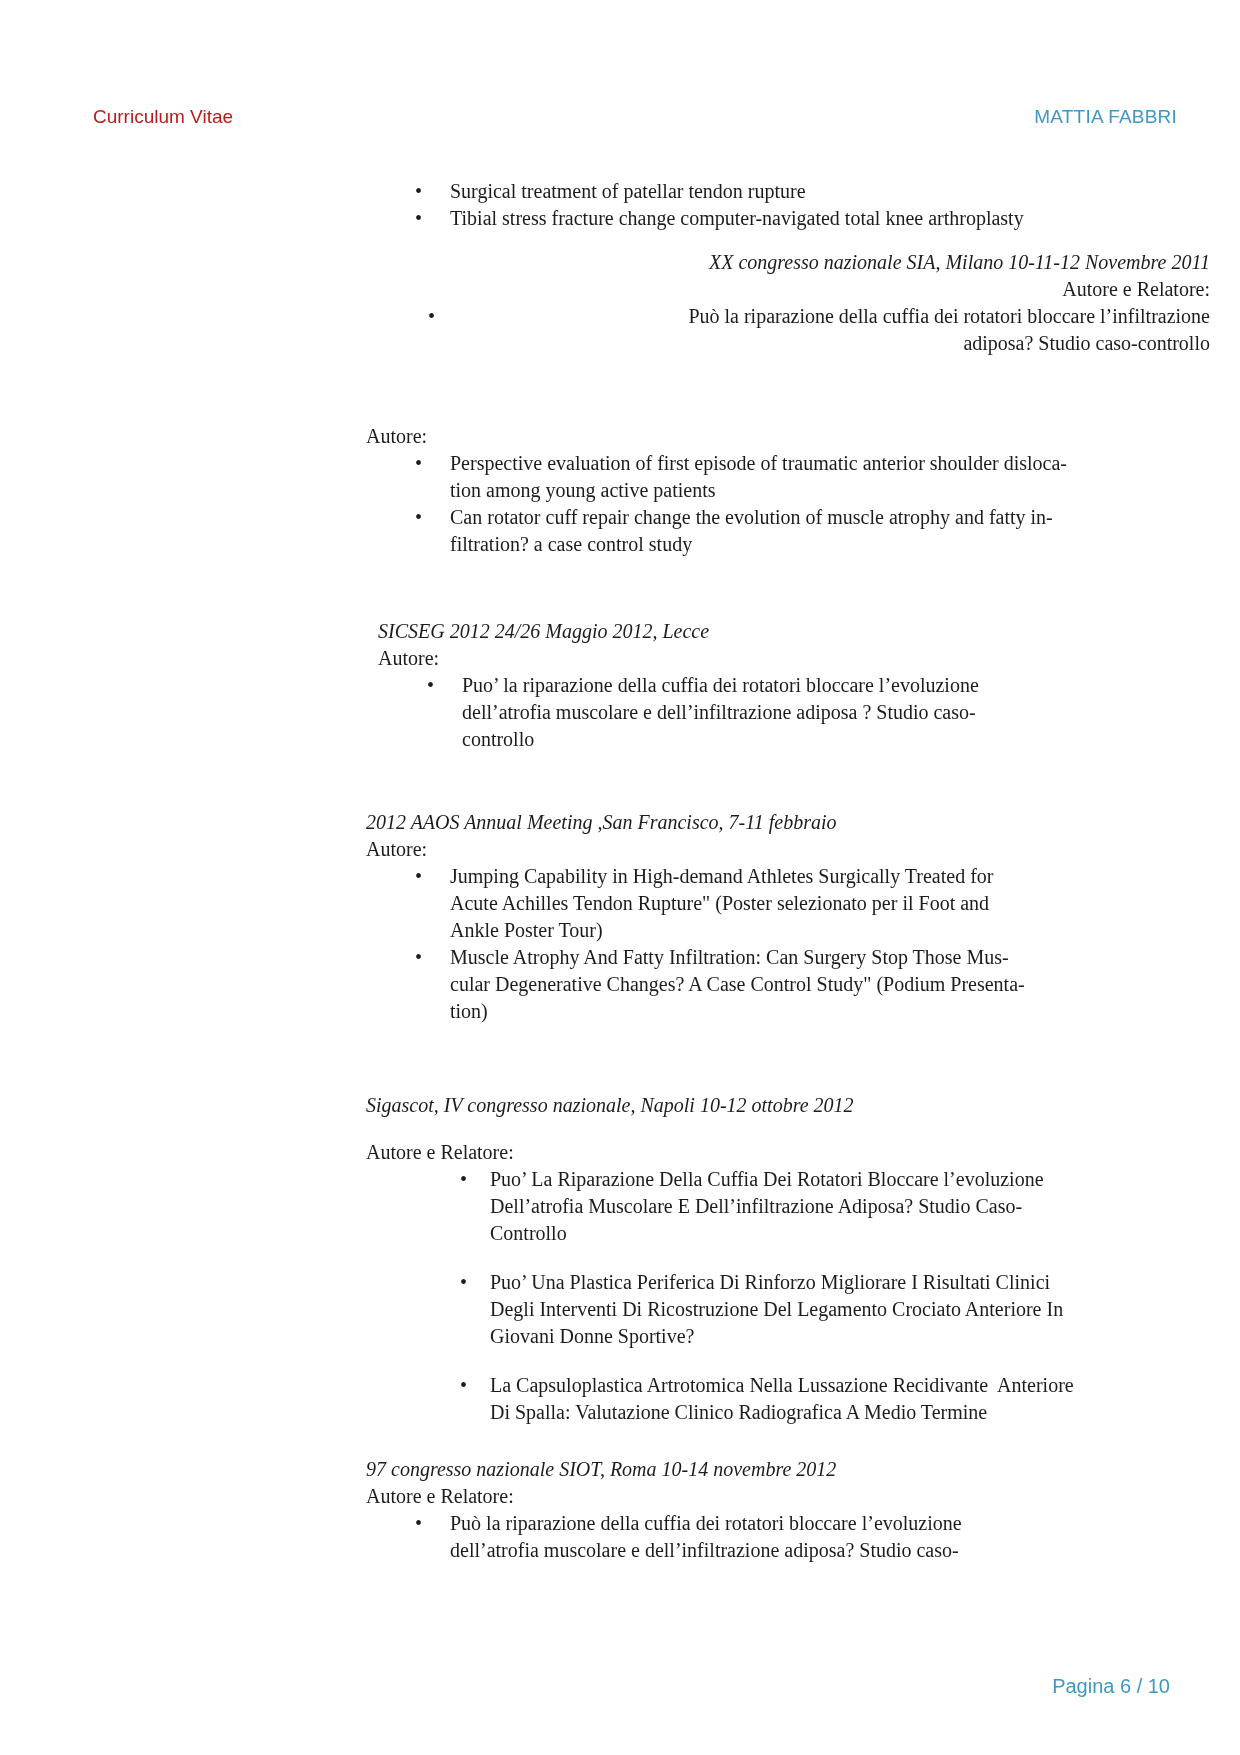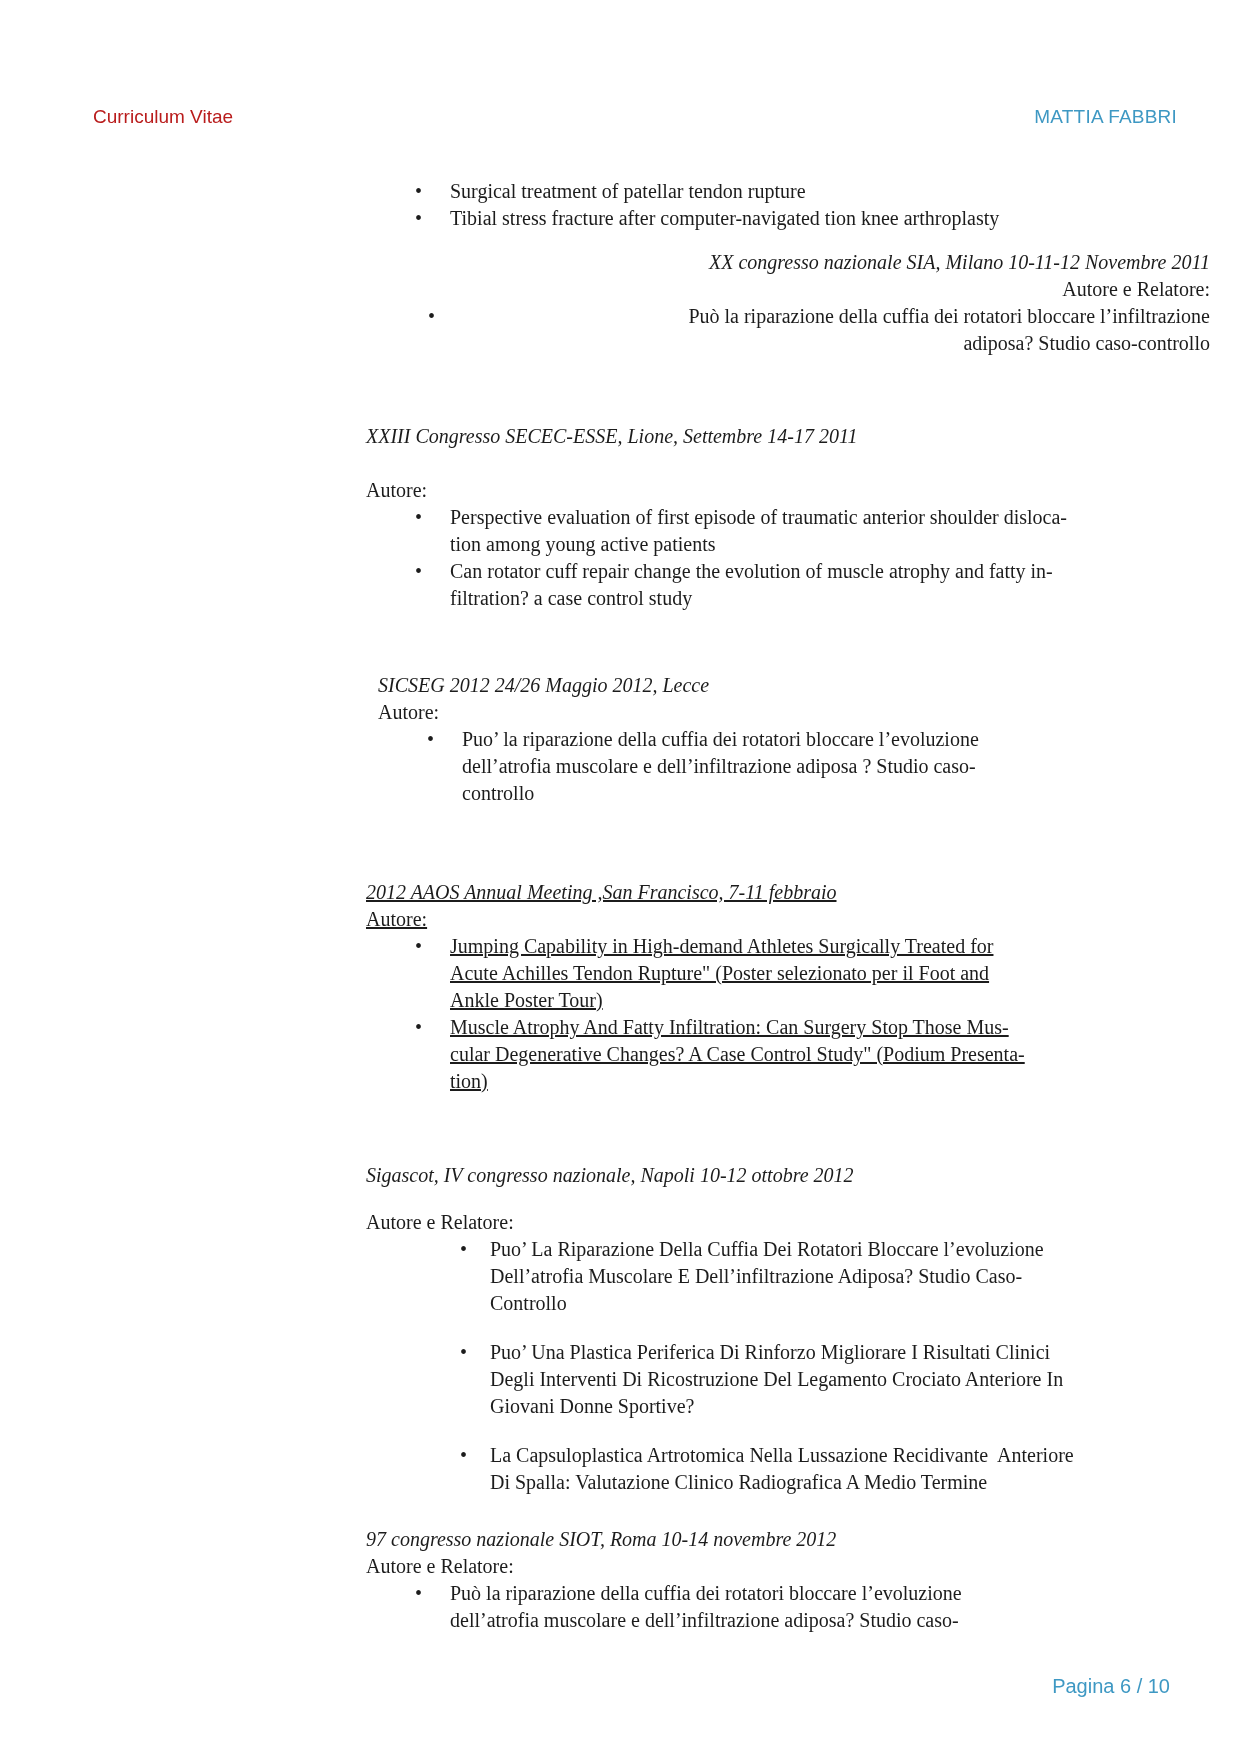--- a/index.html
+++ b/index.html
@@ -43,21 +43,21 @@
     white-space:pre; line-height:27px;
   }
   
   .deep .item .blt  { left:94px; }
   .deep .item .itxt { margin-left:124px; }
   
   .s0 { margin-top:17px;text-align:right; }
   .s1 { margin-top:66px; }
   .s1 .srole { margin-top:27px; }
   .s2 { margin-top:60px;margin-left:12px; }
-  .s3 { margin-top:72px;text-decoration:underline; }
+  .s3 { margin-top:56px; }
   .s4 { margin-top:67px; }
   .s4 .srole { margin-top:20px; }
   .s4 .item + .item { margin-top:22px; }
   .s5 { margin-top:30px; }
   
   .footer {
     position:absolute; top:1675px; right:70px;
     font-family:"Liberation Sans", sans-serif;
     font-size:20px; color:#3e98c3;
   }
@@ -70,38 +70,37 @@
 
 <div class="content">
 
   <ul class="blist intro">
     <li class="item">
       <span class="blt">•</span>
       <span class="itxt">Surgical treatment of patellar tendon rupture</span>
     </li>
     <li class="item">
       <span class="blt">•</span>
-      <span class="itxt">Tibial stress fracture after computer-navigated tion knee arthroplasty</span>
+      <span class="itxt">Tibial stress fracture change computer-navigated total knee arthroplasty</span>
     </li>
   </ul>
 
   <section class="sec s0">
     <h3 class="stitle">XX congresso nazionale SIA, Milano 10-11-12 Novembre 2011</h3>
     <p class="srole">Autore e Relatore:</p>
     <ul class="blist">
       <li class="item">
         <span class="blt">•</span>
         <span class="itxt">Può la riparazione della cuffia dei rotatori bloccare l’infiltrazione
 adiposa? Studio caso-controllo</span>
       </li>
     </ul>
   </section>
 
   <section class="sec s1">
-    <h3 class="stitle">XXIII Congresso SECEC-ESSE, Lione, Settembre 14-17 2011</h3>
     <p class="srole">Autore:</p>
     <ul class="blist">
       <li class="item">
         <span class="blt">•</span>
         <span class="itxt">Perspective evaluation of first episode of traumatic anterior shoulder disloca-
 tion among young active patients</span>
       </li>
       <li class="item">
         <span class="blt">•</span>
         <span class="itxt">Can rotator cuff repair change the evolution of muscle atrophy and fatty in-

